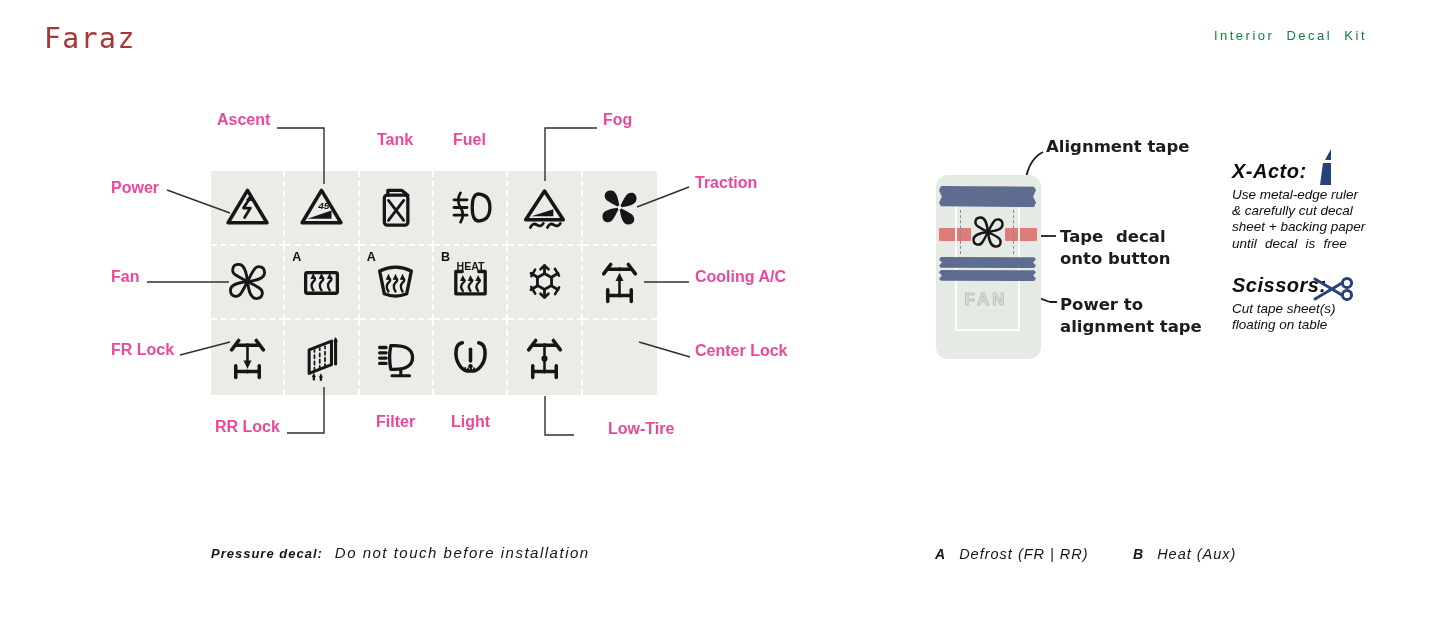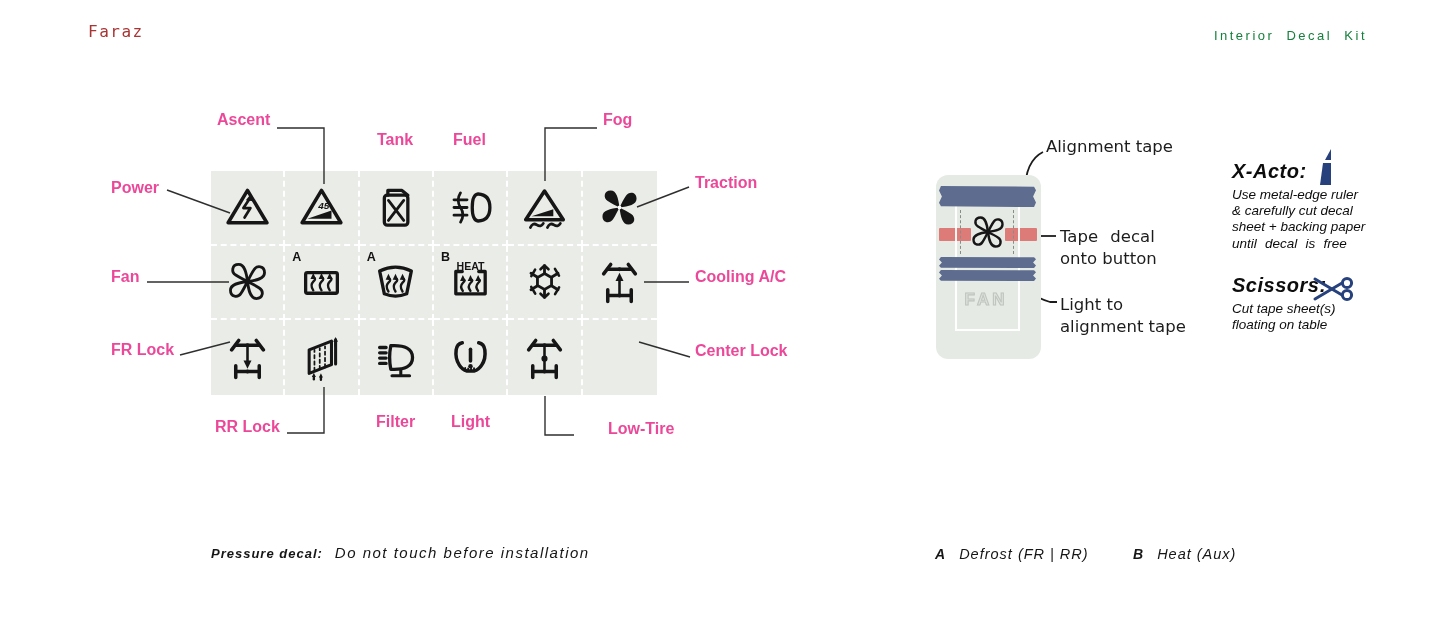--- a/index.html
+++ b/index.html
@@ -1,21 +1,21 @@
 <!DOCTYPE html>
 <html><head>
 <meta charset="utf-8">
 <style>
   html,body{margin:0;padding:0;}
   body{width:1445px;height:619px;background:#ffffff;position:relative;overflow:hidden;
        font-family:"Liberation Sans",sans-serif;color:#161616;}
   .abs{position:absolute;}
   
-  .logo{left:44px;top:22px;font-family:"DejaVu Sans Mono",monospace;font-size:16px;
-        letter-spacing:1.5px;color:#a83434;font-weight:400;margin-left:44px;}
+  .logo{left:44px;top:22px;font-family:"DejaVu Sans Mono",monospace;font-size:28px;
+        letter-spacing:1.5px;color:#a83434;font-weight:400;}
   .kit-title{right:78px;top:28px;font-size:13px;letter-spacing:2.5px;word-spacing:6px;color:#15803d;}
   
   .symbol-grid{left:211px;top:171px;width:446px;height:224px;background:#eaece7;
                display:grid;grid-template-columns:repeat(6,1fr);grid-template-rows:repeat(3,1fr);}
   .cell{position:relative;display:flex;align-items:center;justify-content:center;
         border-right:2px dashed #ffffff;border-bottom:2px dashed #ffffff;}
   .cell:nth-child(6n){border-right:none;}
   .cell:nth-child(n+13){border-bottom:none;}
   .cell .badge{position:absolute;left:7px;top:4px;font-weight:bold;font-size:12.5px;color:#111;}
   .cell svg{display:block;}
@@ -32,21 +32,21 @@
   .tape-b1{left:939px;top:257px;width:97px;height:11px;}
   .tape-b2{left:939px;top:270px;width:97px;height:11px;}
   .pink{background:#dd7b79;border-radius:1px;}
   .pink-l{left:939px;top:228px;width:32px;height:13px;}
   .pink-r{left:1005px;top:228px;width:32px;height:13px;}
   .vdash{width:0;border-left:1.6px dashed #878c87;height:44px;top:210px;}
   .vdash-l{left:960px;} .vdash-r{left:1013px;}
   .decal-fan{left:968px;top:212px;}
   .fan-word{left:955px;top:290px;width:62px;text-align:center;font-weight:bold;font-size:17px;
             letter-spacing:3px;color:#dfe3de;-webkit-text-stroke:1.1px #bfc5bf;}
-  .callout{font-family:"DejaVu Sans",sans-serif;font-size:16.5px;color:#1c1c1c;white-space:nowrap;}
+  .callout{font-family:"DejaVu Sans",sans-serif;font-size:16.5px;color:#1c1c1c;white-space:nowrap;font-weight:bold;}
   .callout-2l{line-height:21.5px;}
   .wide-words{word-spacing:7px;}
   
   .tool-title{font-size:20px;font-weight:bold;font-style:italic;color:#0d0d0d;letter-spacing:.5px;}
   .tool-text{font-size:13.5px;font-style:italic;line-height:16.2px;color:#0d0d0d;width:160px;}
   .tool-text .u{}
   .justify-line{word-spacing:4.5px;}
   
   .footer-note{font-style:italic;white-space:nowrap;}
   .pressure .k{font-weight:bold;font-size:13px;letter-spacing:1px;}
@@ -312,21 +312,21 @@
       <circle cx="20" cy="20" r="2" fill="#161616"></circle>
     </svg></div>
 <div class="abs fan-word">FAN</div>
 
 <div class="abs callout" style="left:1046px;top:137px">Alignment tape</div>
 <div class="abs callout callout-2l" style="left:1060px;top:226px">
   <div class="wide-words">Tape decal</div>
   <div>onto button</div>
 </div>
 <div class="abs callout callout-2l" style="left:1060px;top:294px">
-  <div>Light to</div>
+  <div>Power to</div>
   <div>alignment tape</div>
 </div>
 
 <div class="abs tool-title" style="left:1232px;top:160px">X-Acto:</div>
 <svg class="abs" style="left:1318px;top:147px" width="14" height="40" viewBox="0 0 14 40">
   <polygon points="7,13 13,2 13,13" fill="#27417d"></polygon>
   <polygon points="2,38 5,16 13,16 13,38" fill="#27417d"></polygon>
 </svg>
 <div class="abs tool-text" style="left:1232px;top:187px">
   <div>Use metal-edge ruler</div>

